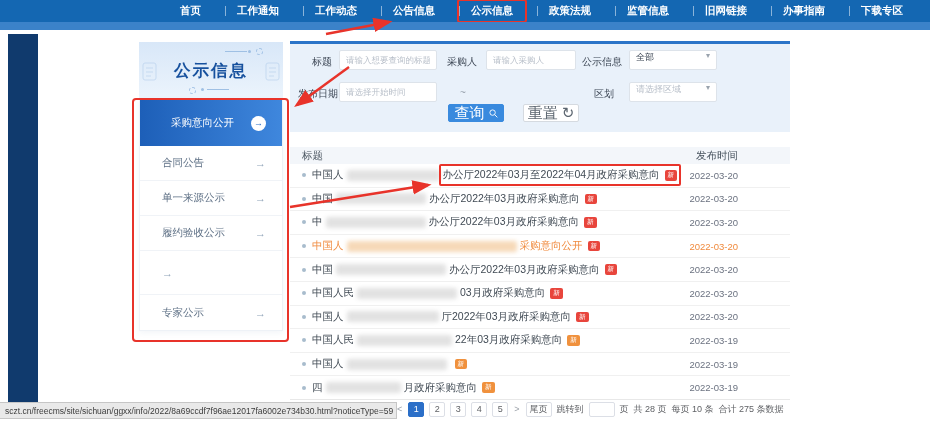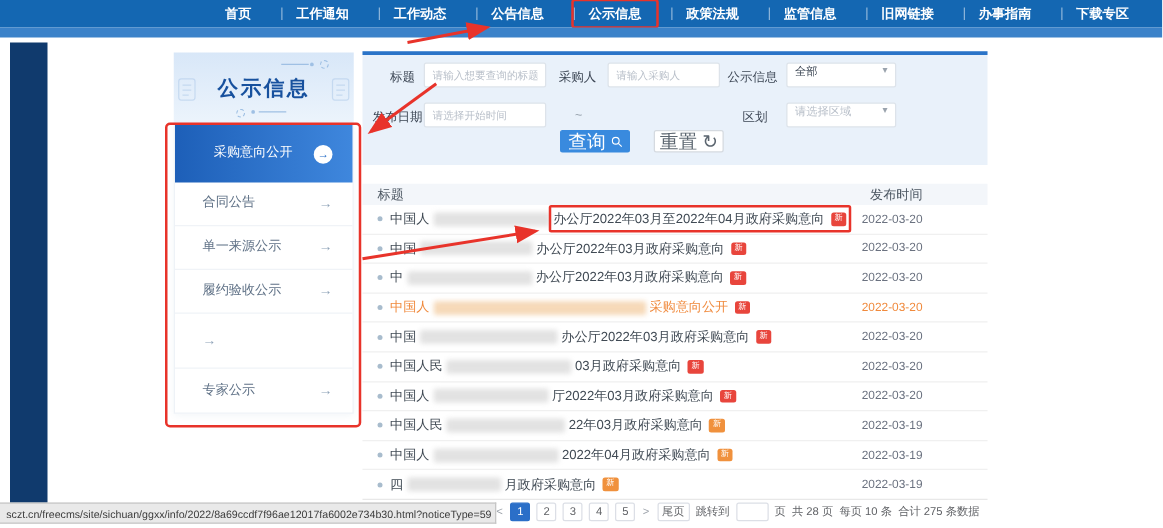--- a/index.html
+++ b/index.html
@@ -271,21 +271,20 @@
       <span class="blurseg" style="width:95px"></span>
       <span class="tsuffix">22年03月政府采购意向</span>
       <span class="badge orange">新</span>
       <span class="tdate">2022-03-19</span>
     </div>
 
     <div class="trow">
       <span class="dot"></span>
       <span class="tprefix">中国人</span>
       <span class="blurseg" style="width:100px"></span>
-      <span class="tsuffix">2022年04月政府采购意向</span>
       <span class="badge orange">新</span>
       <span class="tdate">2022-03-19</span>
     </div>
 
     <div class="trow" style="border-bottom:1px solid #e8e8e8">
       <span class="dot"></span>
       <span class="tprefix">四</span>
       <span class="blurseg" style="width:75px"></span>
       <span class="tsuffix">月政府采购意向</span>
       <span class="badge orange">新</span>

